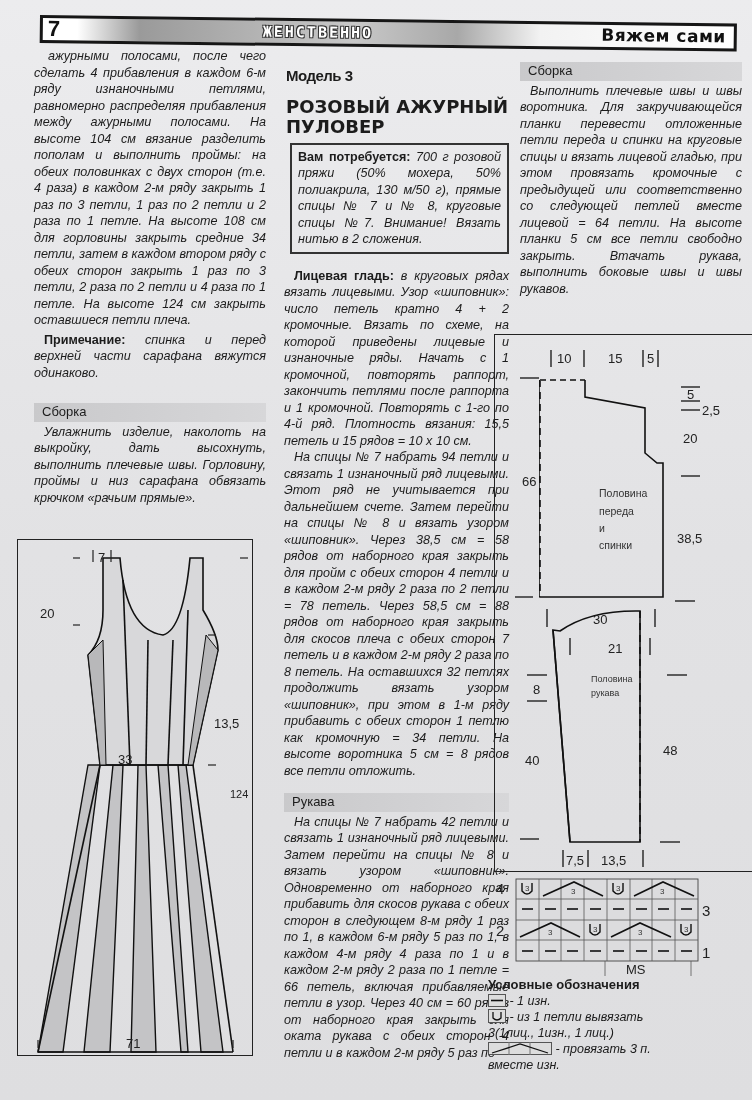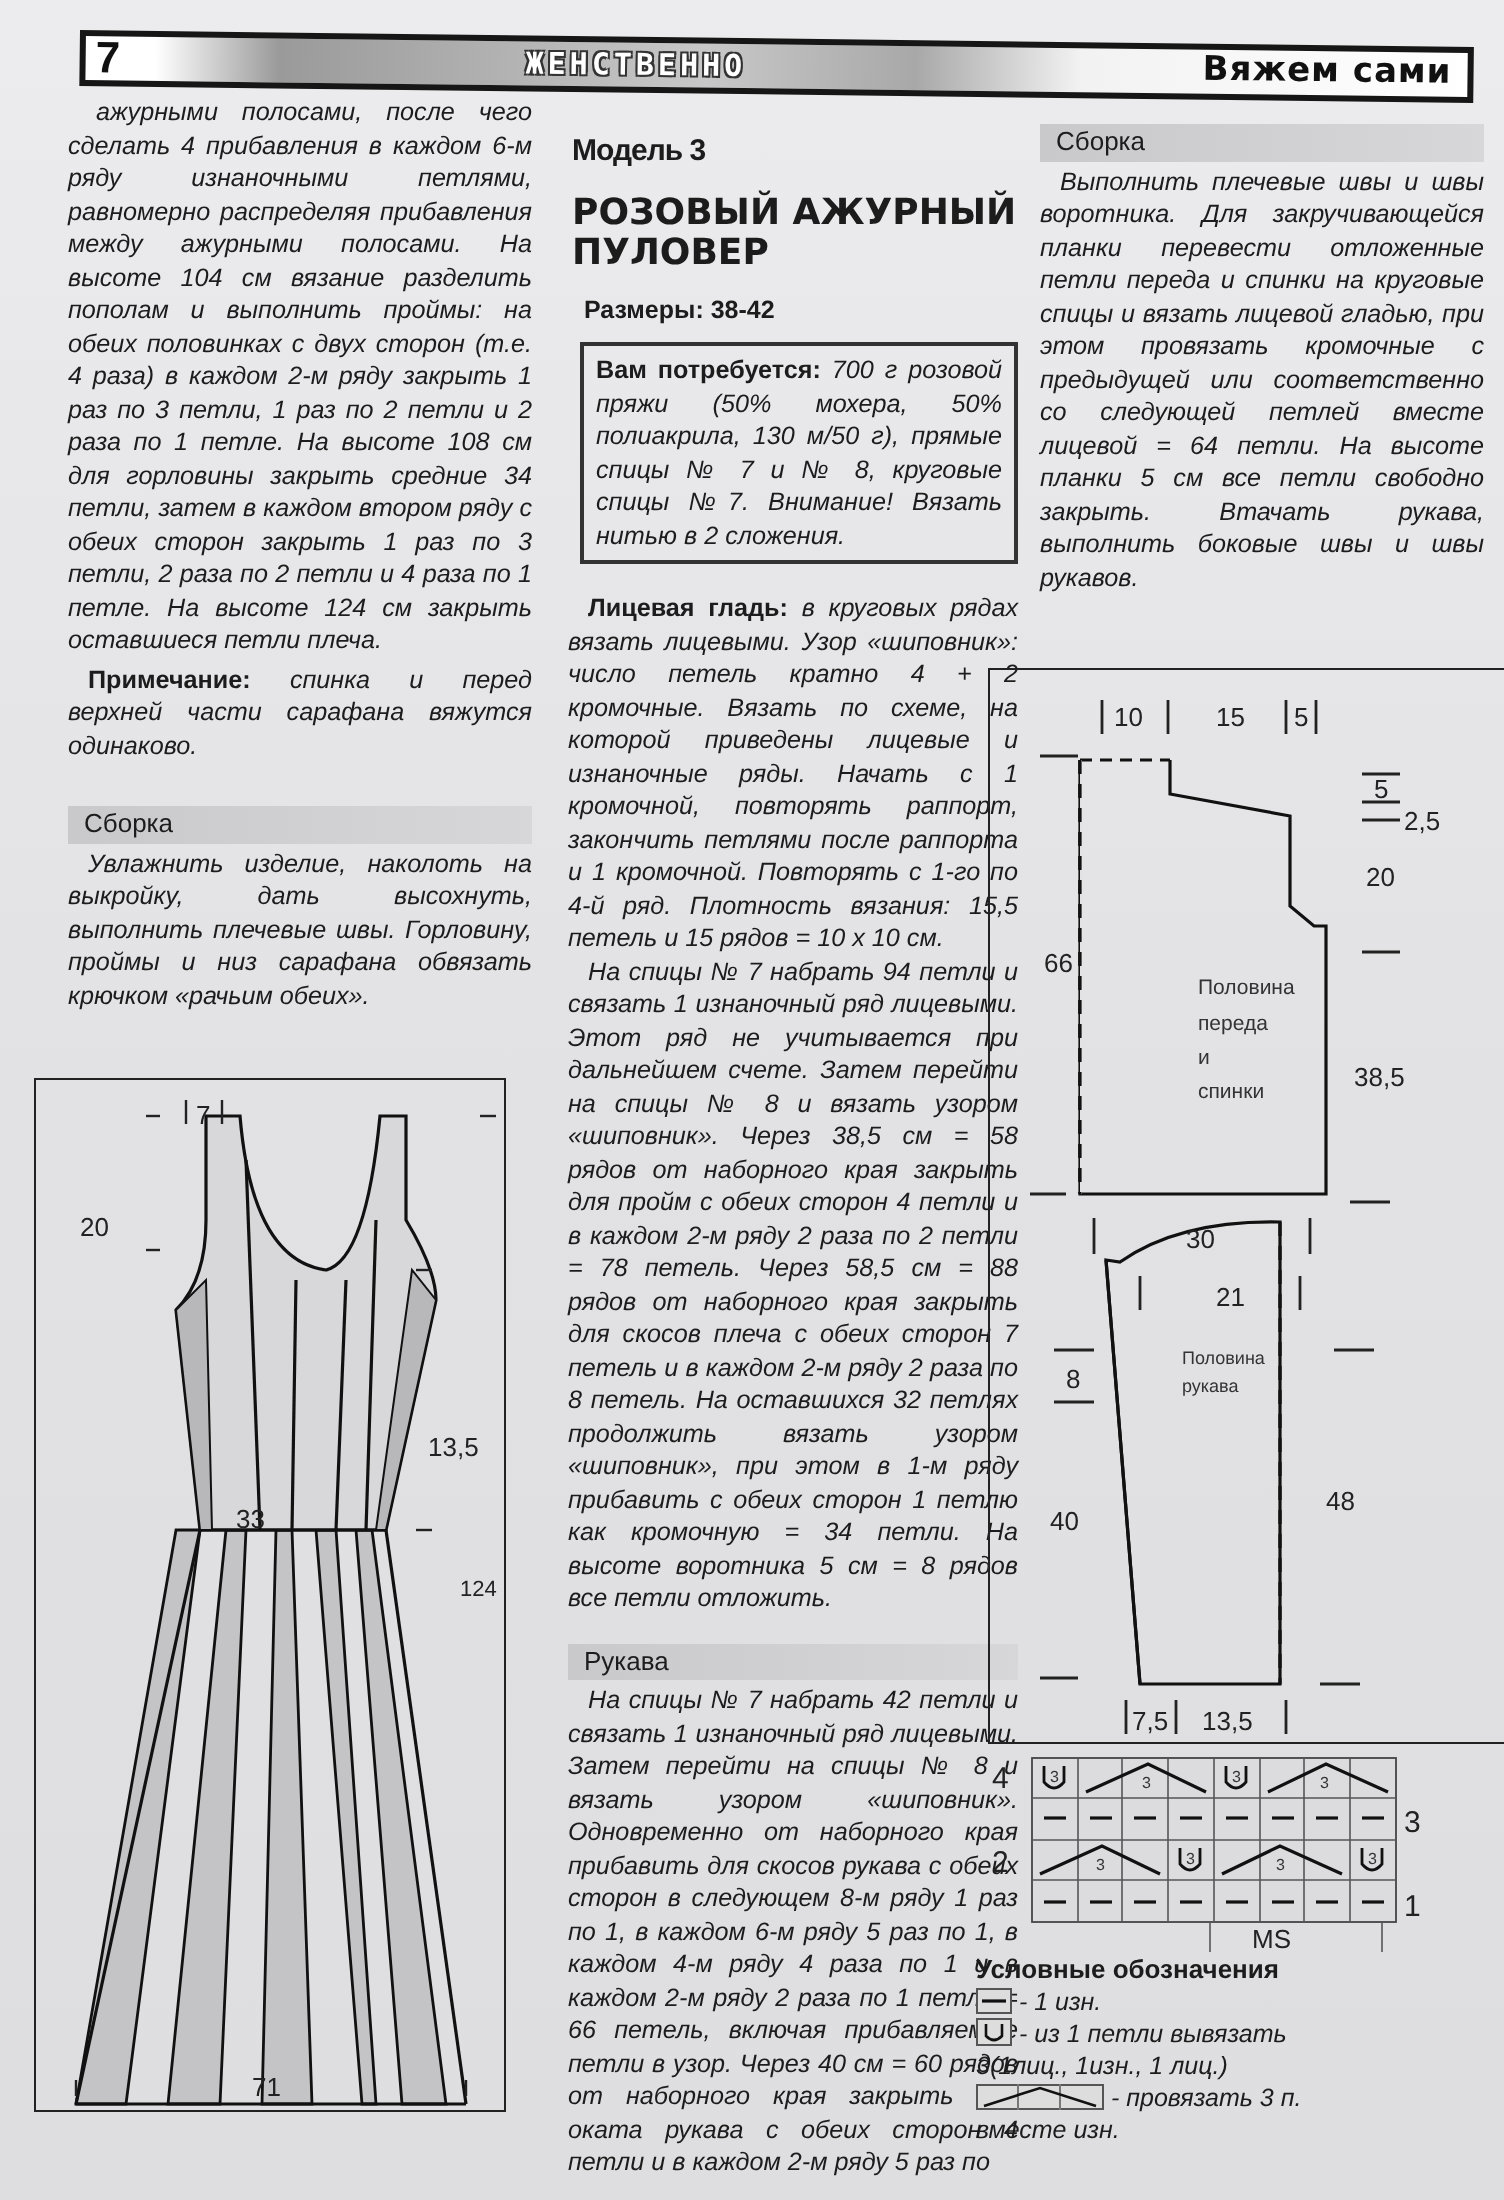--- a/index.html
+++ b/index.html
@@ -67,21 +67,21 @@
   <div class="banner">
     <span class="pagenum">7</span>
     <span class="section">ЖЕНСТВЕННО</span>
     <span class="series">Вяжем сами</span>
   </div>
 
   <div class="col" id="col1">
     <p style="text-indent:14px">ажурными полосами, после чего сделать 4 прибавления в каждом 6-м ряду изнаночными петлями, равномерно распределяя прибавления между ажурными полосами. На высоте 104 см вязание разделить пополам и выполнить проймы: на обеих половинках с двух сторон (т.е. 4 раза) в каждом 2-м ряду закрыть 1 раз по 3 петли, 1 раз по 2 петли и 2 раза по 1 петле. На высоте 108 см для горловины закрыть средние 34 петли, затем в каждом втором ряду с обеих сторон закрыть 1 раз по 3 петли, 2 раза по 2 петли и 4 раза по 1 петле. На высоте 124 см закрыть оставшиеся петли плеча.</p>
     <p style="margin-top:3px"><span class="bold">Примечание:</span><span> спинка и перед верхней части сарафана вяжутся одинаково.</span></p>
     <div class="secthead" style="margin-top:22px">Сборка</div>
-    <p>Увлажнить изделие, наколоть на выкройку, дать высохнуть, выполнить плечевые швы. Горловину, проймы и низ сарафана обвязать крючком «рачьим обеих».</p>
+    <p>Увлажнить изделие, наколоть на выкройку, дать высохнуть, выполнить плечевые швы. Горловину, проймы и низ сарафана обвязать крючком «рачьим прямые».</p>
   </div>
 
   <div class="diagram" id="dress">
     <svg width="236" height="517" viewBox="0 0 236 517">
       <g fill="#c4c4c6" stroke="#111" stroke-width="1.4">
         <polygon points="70,225 20,512 45,512 82,225"></polygon>
         <polygon points="95,225 66,512 92,512 105,225"></polygon>
         <polygon points="120,225 113,512 138,512 128,225"></polygon>
         <polygon points="140,225 163,512 170,512 150,225"></polygon>
         <polygon points="160,225 183,512 205,512 168,225"></polygon>
@@ -118,21 +118,20 @@
         <line x1="20" y1="500" x2="20" y2="508"></line>
           <line x1="215" y1="500" x2="215" y2="508"></line>
       </g>
     </svg>
   </div>
 
   <div class="col" id="col2">
     <div class="model">Модель 3</div>
     <div class="title">РОЗОВЫЙ АЖУРНЫЙ</div>
     <div class="title">ПУЛОВЕР</div>
-    <div class="sizes">Размеры: 38-42</div>
     <div class="needbox">
       <p><span class="bold">Вам потребуется:</span><span> 700 г розовой пряжи (50% мохера, 50% полиакрила, 130 м/50 г), прямые спицы № 7 и № 8, круговые спицы №7. Внимание! Вязать нитью в 2 сложения.</span></p>
     </div>
     <p><span class="bold">Лицевая гладь:</span><span> в круговых рядах вязать лицевыми. Узор «шиповник»: число петель кратно 4 + 2 кромочные. Вязать по схеме, на которой приведены лицевые и изнаночные ряды. Начать с 1 кромочной, повторять раппорт, закончить петлями после раппорта и 1 кромочной. Повторять с 1-го по 4-й ряд. Плотность вязания: 15,5 петель и 15 рядов = 10 х 10 см.</span></p>
     <p>На спицы № 7 набрать 94 петли и связать 1 изнаночный ряд лицевыми. Этот ряд не учитывается при дальнейшем счете. Затем перейти на спицы № 8 и вязать узором «шиповник». Через 38,5 см = 58 рядов от наборного края закрыть для пройм с обеих сторон 4 петли и в каждом 2-м ряду 2 раза по 2 петли = 78 петель. Через 58,5 см = 88 рядов от наборного края закрыть для скосов плеча с обеих сторон 7 петель и в каждом 2-м ряду 2 раза по 8 петель. На оставшихся 32 петлях продолжить вязать узором «шиповник», при этом в 1-м ряду прибавить с обеих сторон 1 петлю как кромочную = 34 петли. На высоте воротника 5 см = 8 рядов все петли отложить.</p>
     <div class="secthead" style="margin-top:14px">Рукава</div>
     <p>На спицы № 7 набрать 42 петли и связать 1 изнаночный ряд лицевыми. Затем перейти на спицы № 8 и вязать узором «шиповник». Одновременно от наборного края прибавить для скосов рукава с обеих сторон в следующем 8-м ряду 1 раз по 1, в каждом 6-м ряду 5 раз по 1, в каждом 4-м ряду 4 раза по 1 и в каждом 2-м ряду 2 раза по 1 петле = 66 петель, включая прибавляемые петли в узор. Через 40 см = 60 рядов от наборного края закрыть для оката рукава с обеих сторон 4 петли и в каждом 2-м ряду 5 раз по</p>
   </div>
 
   <div class="col" id="col3">

